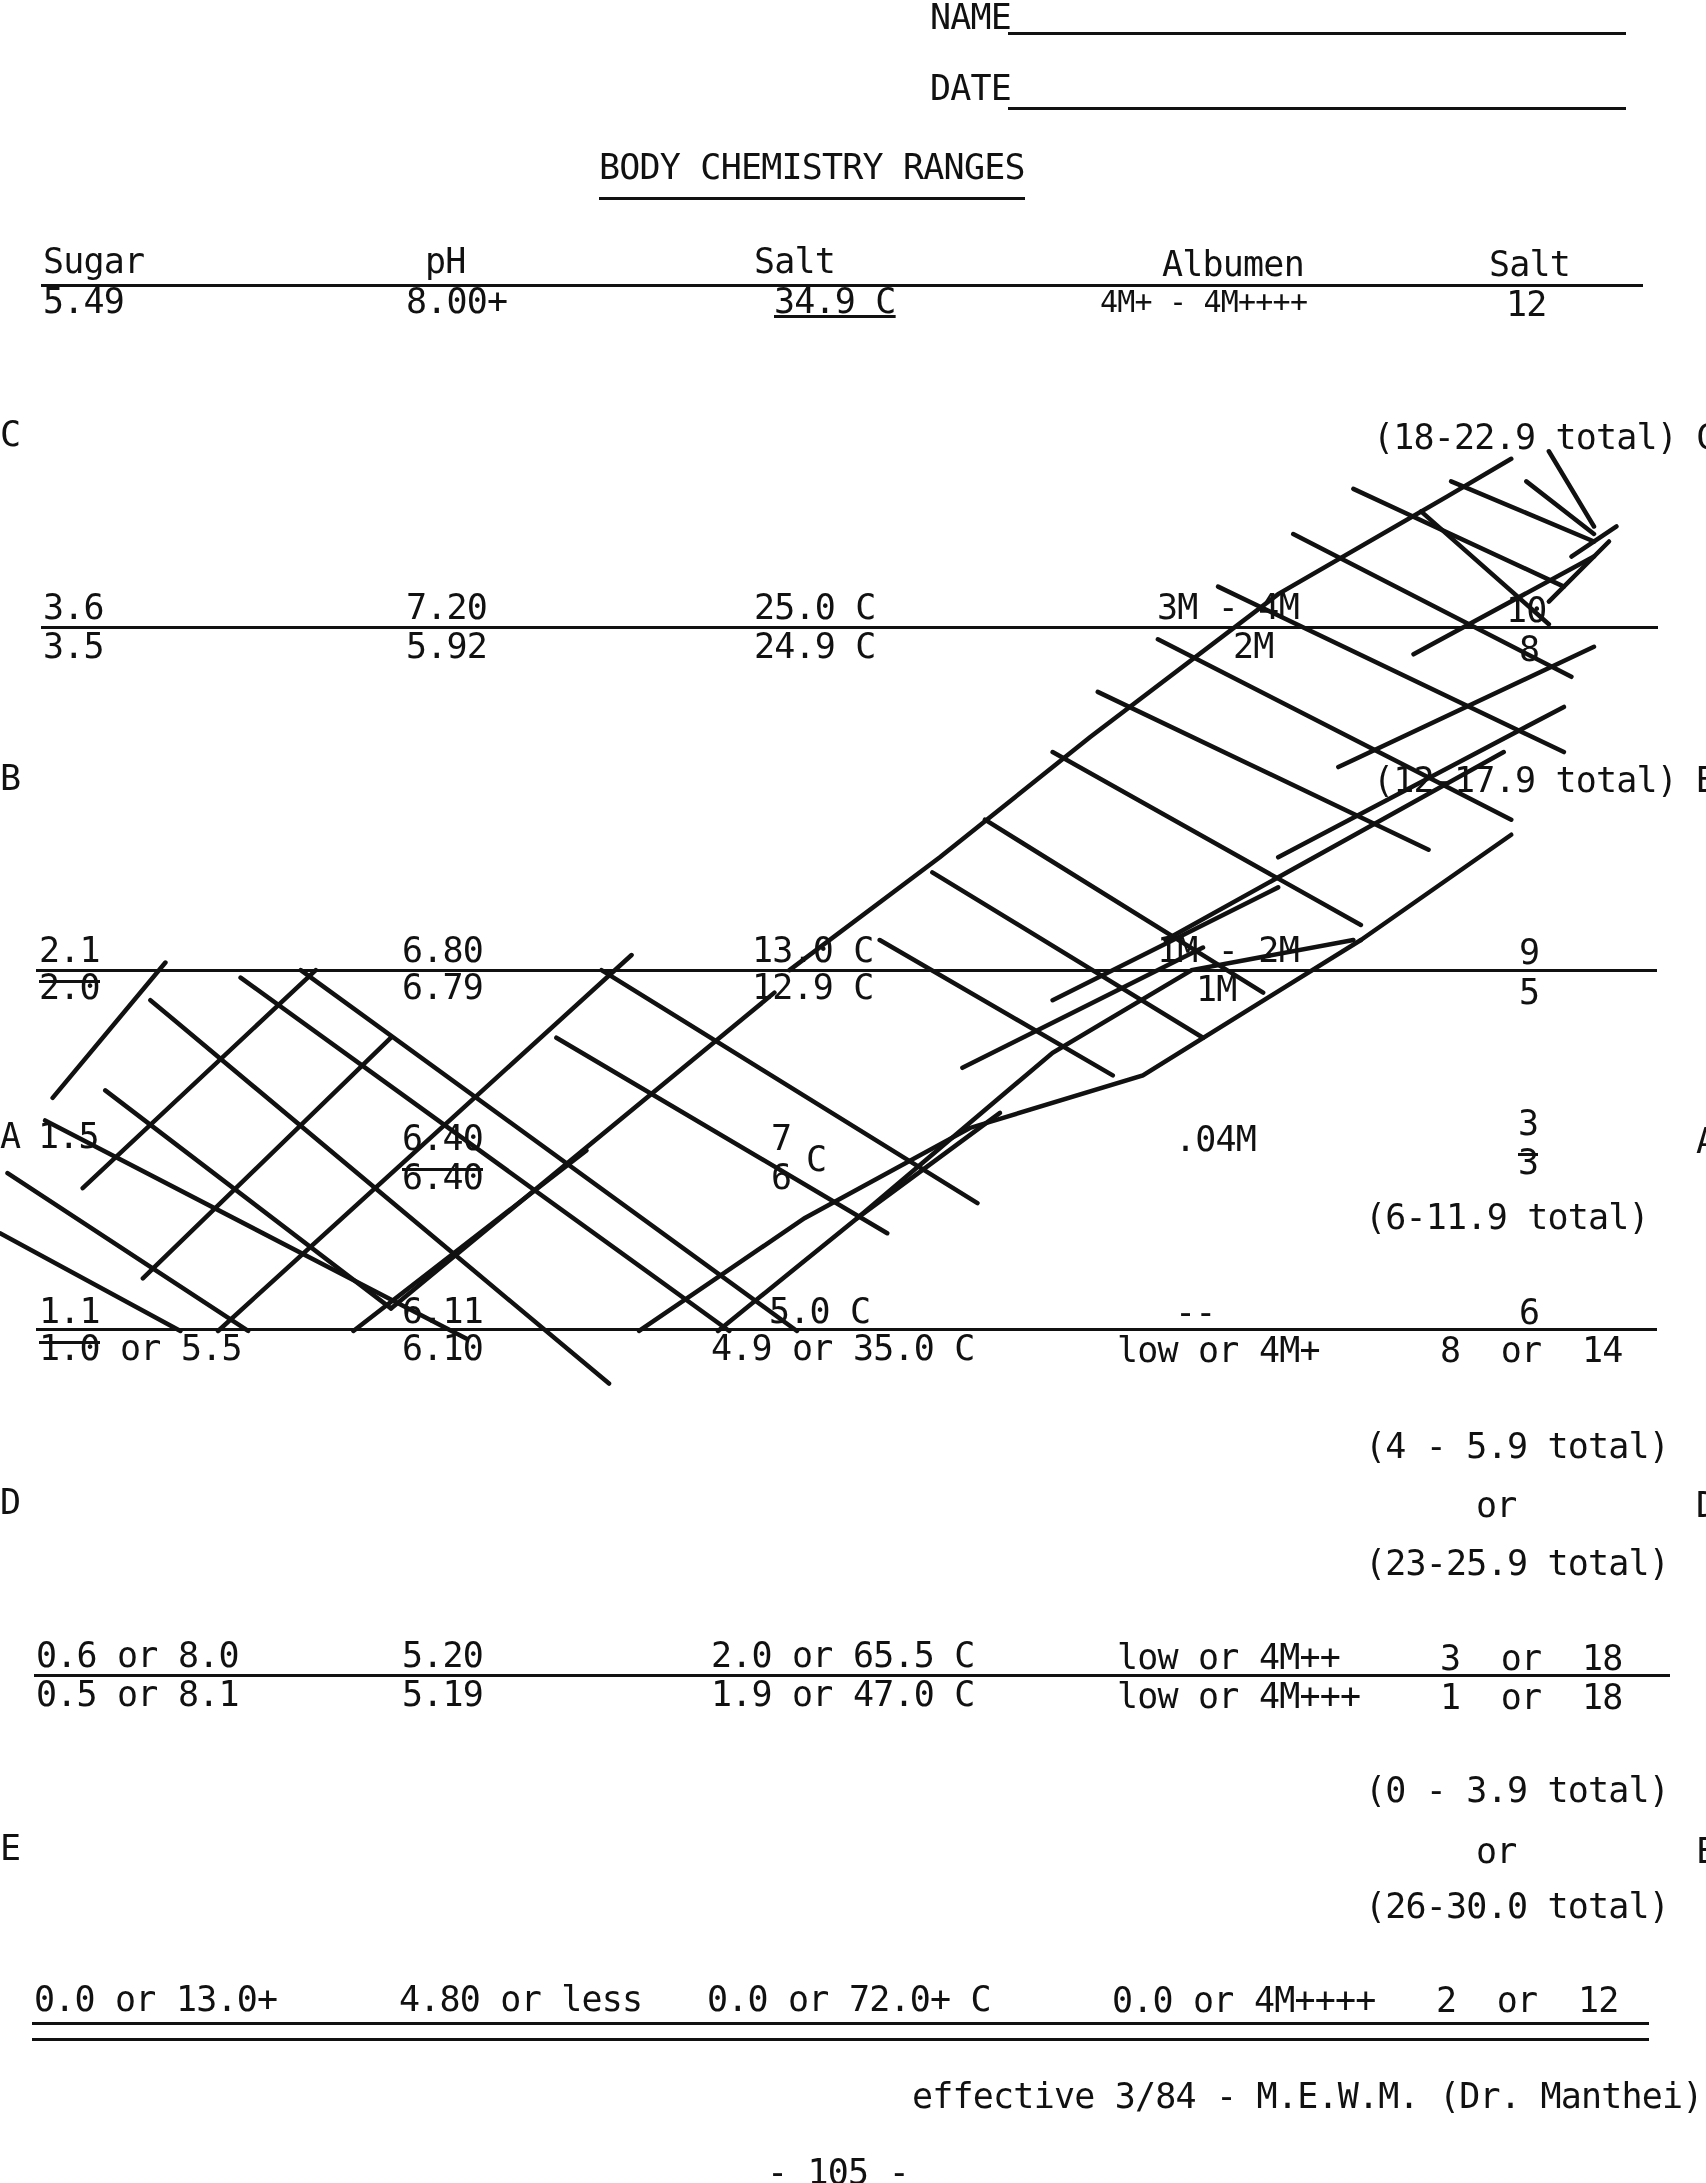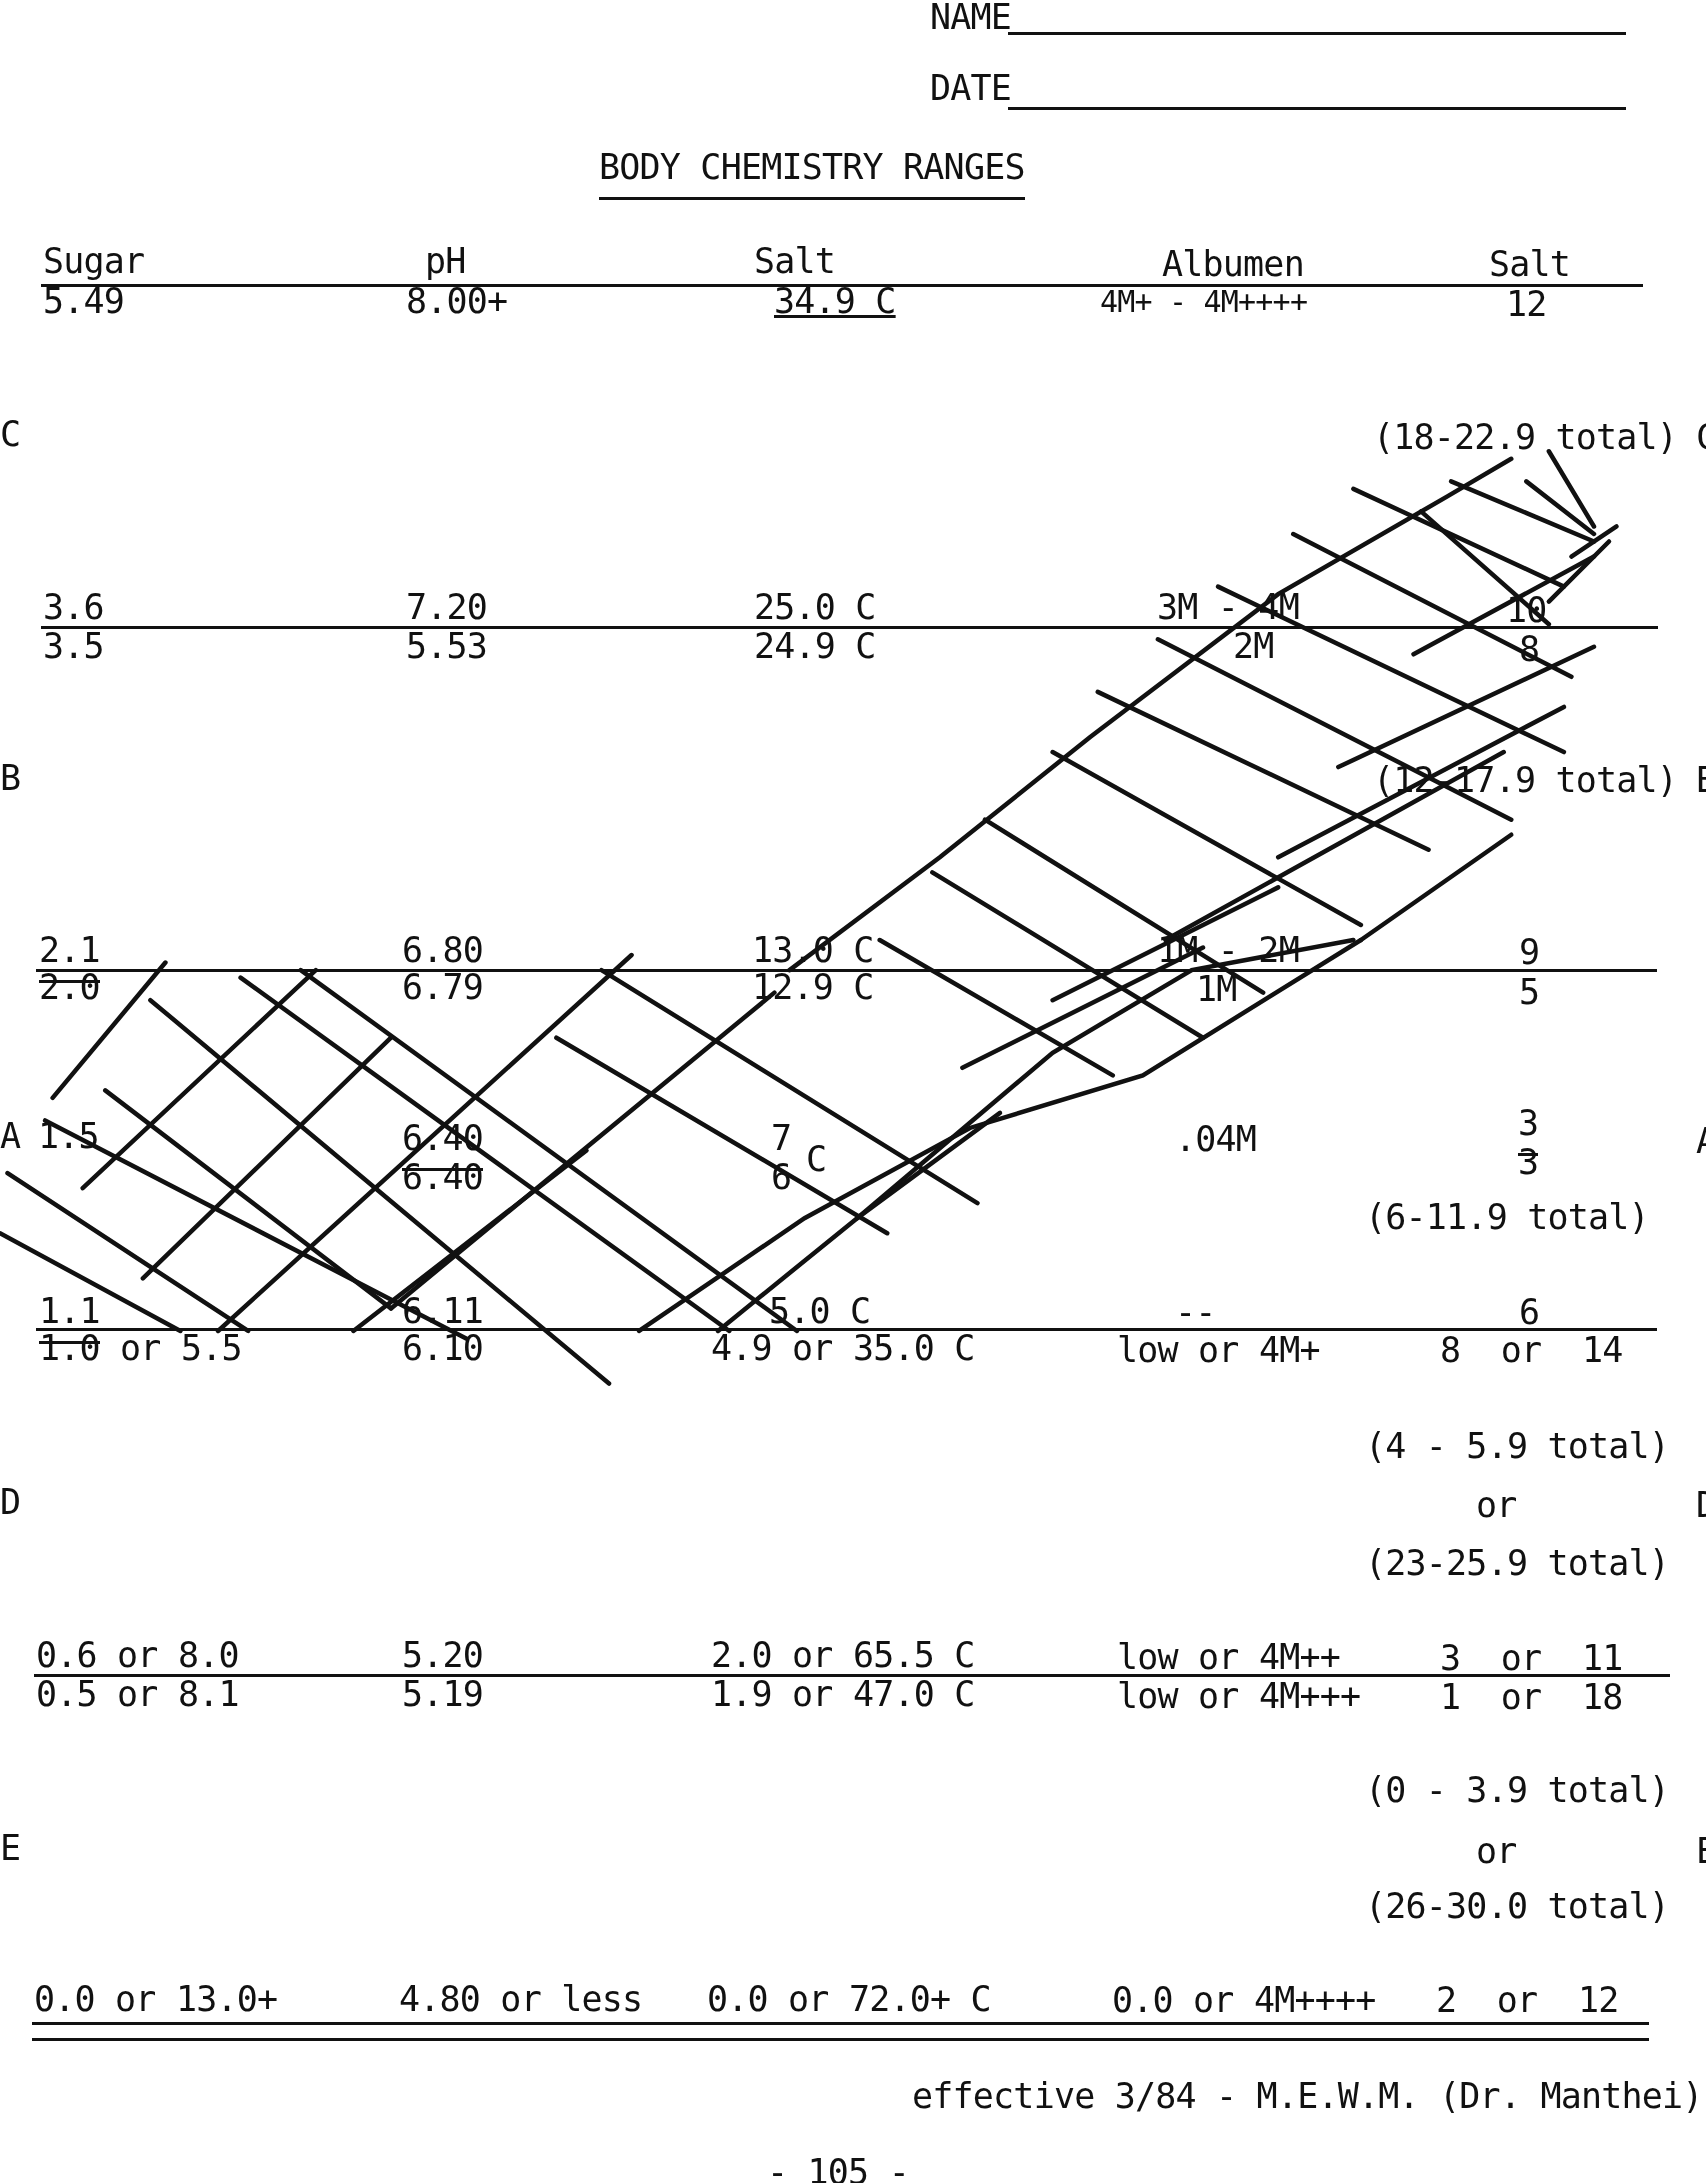--- a/index.html
+++ b/index.html
@@ -35,21 +35,21 @@
 <span class="t" style="left:1373px;top:420px;">(18-22.9 total)</span>
 <span class="t" style="left:1696px;top:420px;">C</span>
 
 <span class="t" style="left:43px;top:590px;">3.6</span>
 <span class="t" style="left:406px;top:590px;">7.20</span>
 <span class="t" style="left:754px;top:590px;">25.0 C</span>
 <span class="t" style="left:1157px;top:590px;">3M - 4M</span>
 <span class="t" style="left:1506px;top:593px;">10</span>
 <div class="hr" style="left:41px;top:626px;width:1617px;"></div>
 <span class="t" style="left:43px;top:629px;">3.5</span>
-<span class="t" style="left:406px;top:629px;">5.53</span>
+<span class="t" style="left:406px;top:629px;">5.92</span>
 <span class="t" style="left:754px;top:629px;">24.9 C</span>
 <span class="t" style="left:1233px;top:629px;">2M</span>
 <span class="t" style="left:1519px;top:632px;">8</span>
 
 <span class="t" style="left:0px;top:761px;">B</span>
 <span class="t" style="left:1373px;top:763px;">(12-17.9 total)</span>
 <span class="t" style="left:1696px;top:763px;">B</span>
 
 <span class="t ul" style="left:39px;top:933px;">2.1</span>
 <span class="t" style="left:402px;top:933px;">6.80</span>
@@ -91,21 +91,21 @@
 <span class="t" style="left:1365px;top:1429px;">(4 - 5.9 total)</span>
 <span class="t" style="left:0px;top:1485px;">D</span>
 <span class="t" style="left:1476px;top:1488px;">or</span>
 <span class="t" style="left:1696px;top:1488px;">D</span>
 <span class="t" style="left:1365px;top:1546px;">(23-25.9 total)</span>
 
 <span class="t" style="left:36px;top:1638px;">0.6 or 8.0</span>
 <span class="t" style="left:402px;top:1638px;">5.20</span>
 <span class="t" style="left:711px;top:1638px;">2.0 or 65.5 C</span>
 <span class="t" style="left:1117px;top:1640px;">low or 4M++</span>
-<span class="t" style="left:1440px;top:1641px;">3  or  11</span>
+<span class="t" style="left:1440px;top:1641px;">3  or  18</span>
 <div class="hr" style="left:34px;top:1674px;width:1636px;"></div>
 <span class="t" style="left:36px;top:1677px;">0.5 or 8.1</span>
 <span class="t" style="left:402px;top:1677px;">5.19</span>
 <span class="t" style="left:711px;top:1677px;">1.9 or 47.0 C</span>
 <span class="t" style="left:1117px;top:1679px;">low or 4M+++</span>
 <span class="t" style="left:1440px;top:1680px;">1  or  18</span>
 
 <span class="t" style="left:1365px;top:1773px;">(0 - 3.9 total)</span>
 <span class="t" style="left:0px;top:1831px;">E</span>
 <span class="t" style="left:1476px;top:1834px;">or</span>

